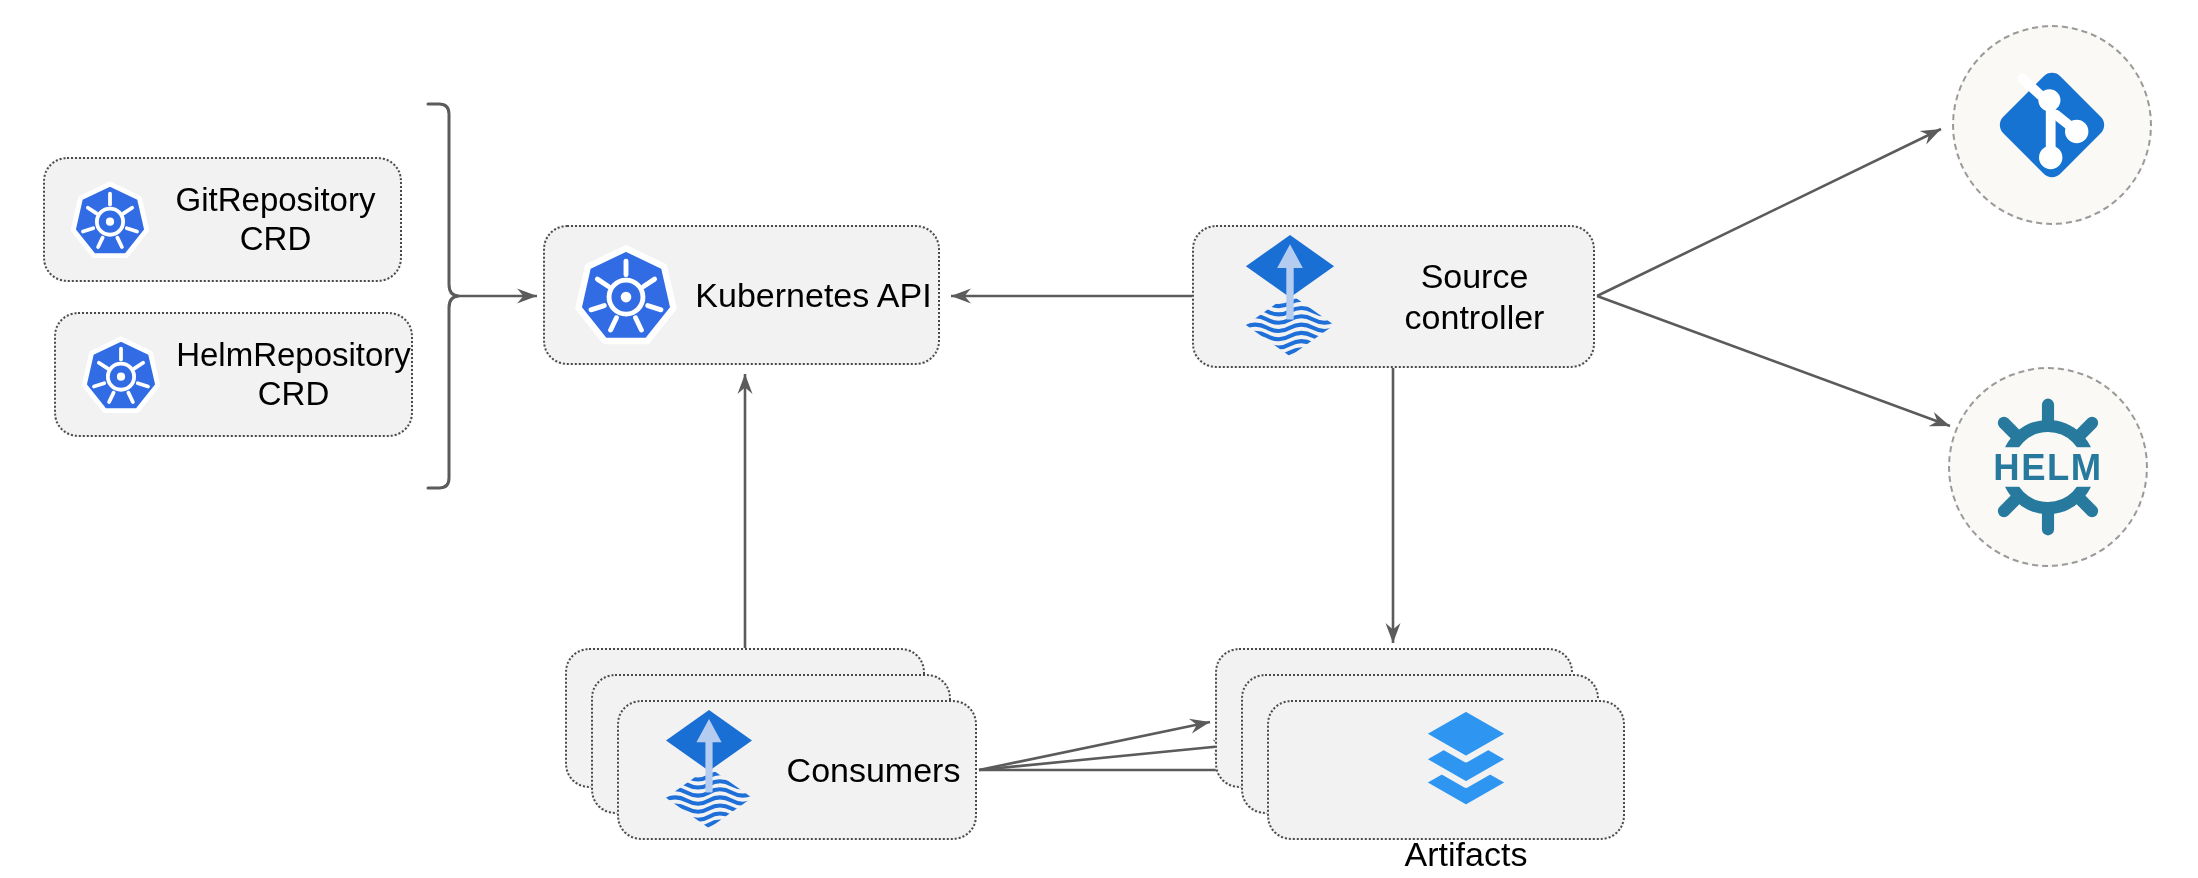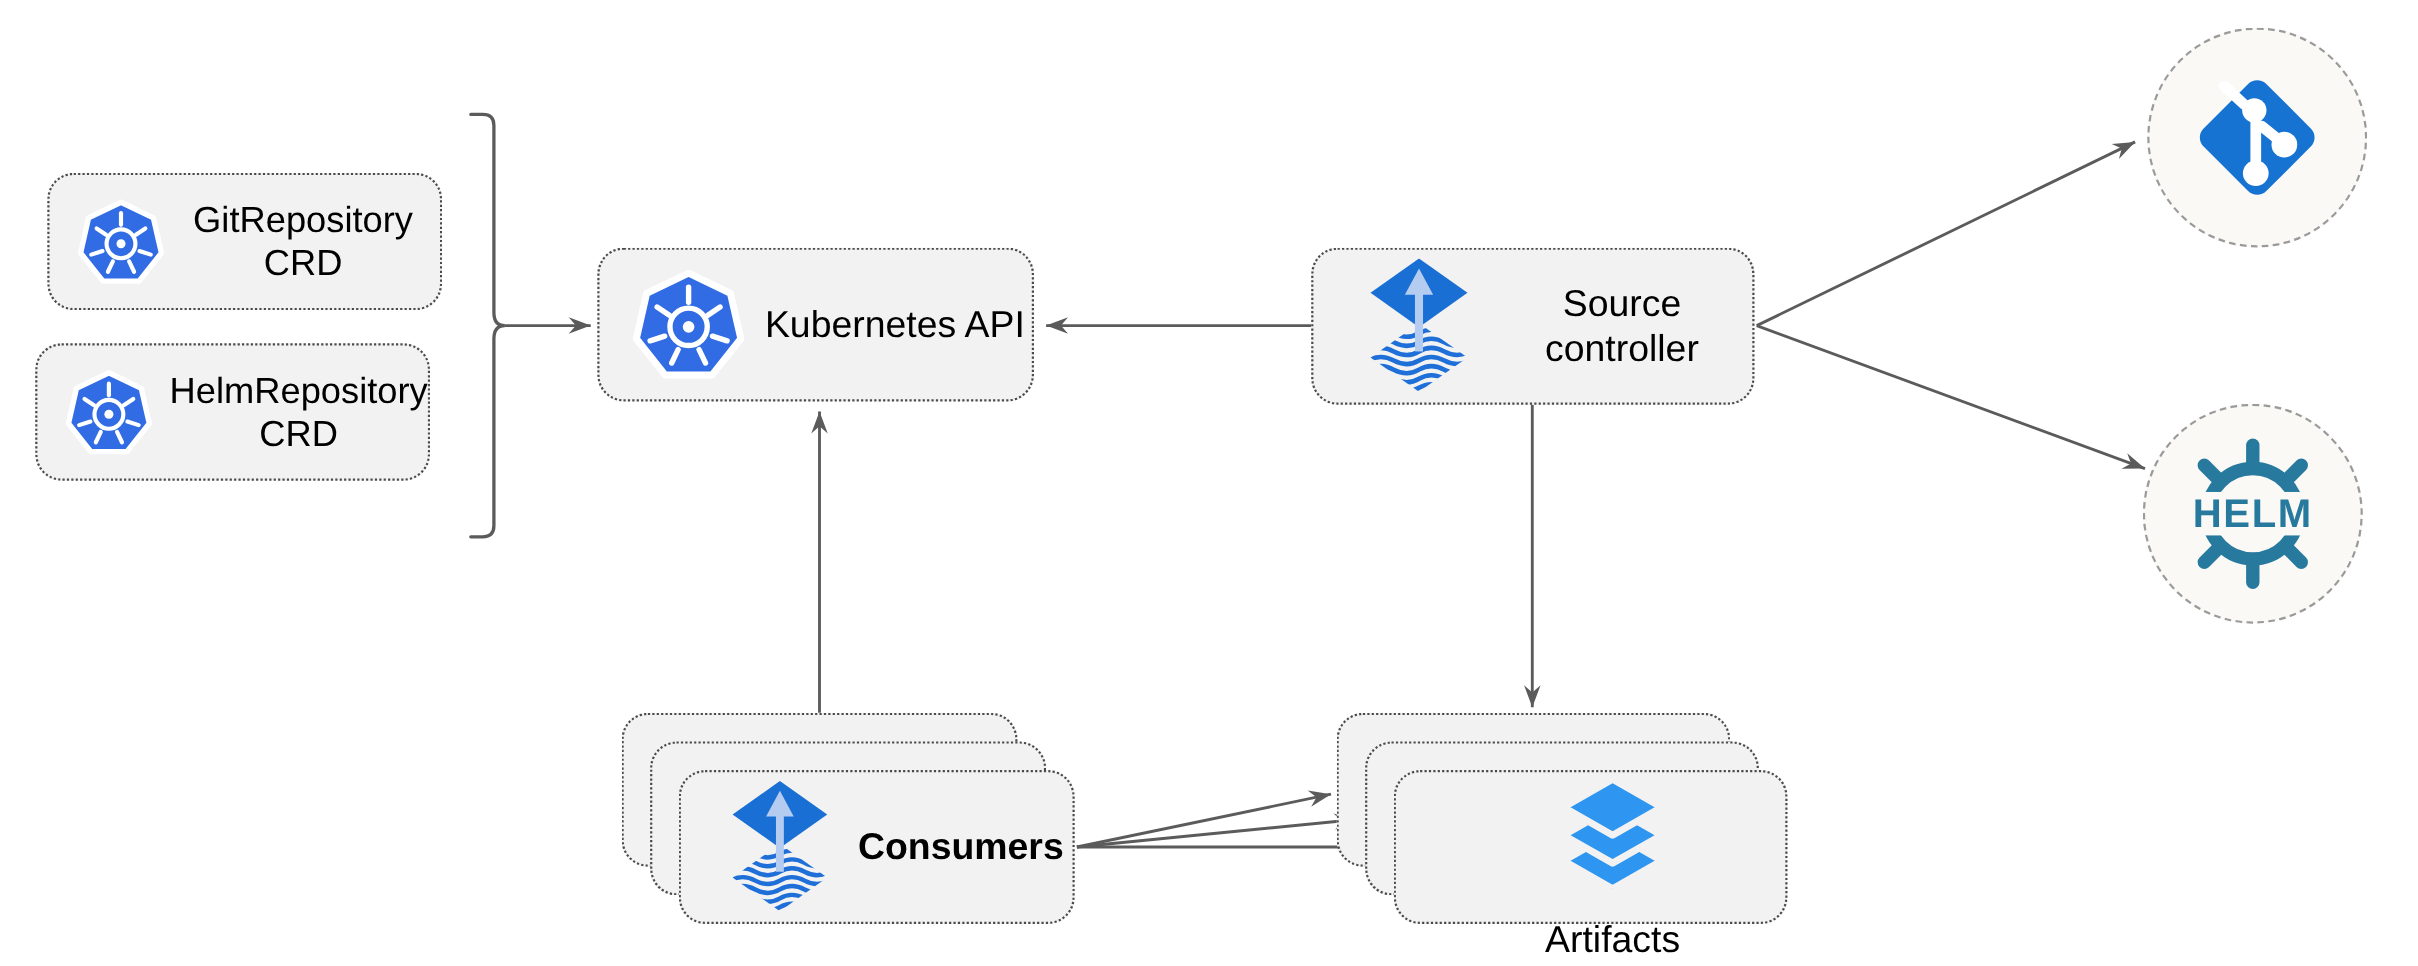--- a/index.html
+++ b/index.html
@@ -97,21 +97,21 @@
         <line x1="41" y1="71.5" x2="35.5" y2="83"></line>
         <line x1="29.5" y1="60" x2="17" y2="64"></line>
         <line x1="33.5" y1="42" x2="23" y2="35"></line>
       </g>
       <circle cx="50" cy="52" r="5" fill="#ffffff"></circle>
     </svg>
     <span class="label">GitRepository
 CRD</span>
   </div>
 
-  <div class="node crd-box" style="left:32px; top:312px; width:359px; height:125px; padding-left:24px; gap:14px;">
+  <div class="node crd-box" style="left:54px; top:312px; width:359px; height:125px; padding-left:24px; gap:14px;">
     <svg class="icon" width="82" height="82" viewBox="0 0 100 100">
       <polygon points="50,6 85.9,23.3 94.8,62.2 70,93.4 30,93.4 5.2,62.2 14,23.3" fill="#326ce5" stroke="#ffffff" stroke-width="6" stroke-linejoin="round"></polygon>
       <g stroke="#ffffff" stroke-width="4.6" stroke-linecap="round" fill="none">
         <circle cx="50" cy="52" r="16"></circle>
         <line x1="50" y1="31" x2="50" y2="18"></line>
         <line x1="66.5" y1="42" x2="77" y2="35"></line>
         <line x1="70.5" y1="60" x2="83" y2="64"></line>
         <line x1="59" y1="71.5" x2="64.5" y2="83"></line>
         <line x1="41" y1="71.5" x2="35.5" y2="83"></line>
         <line x1="29.5" y1="60" x2="17" y2="64"></line>
@@ -162,21 +162,21 @@
         <line x1="29.5" y1="60" x2="17" y2="64"></line>
         <line x1="33.5" y1="42" x2="23" y2="35"></line>
       </g>
       <circle cx="50" cy="52" r="5" fill="#ffffff"></circle>
     </svg>
     <span class="label">Kubernetes API</span>
   </div>
 
   <div class="node-stack-back" style="left:565px; top:648px; width:360px; height:140px;"></div>
   <div class="node-stack-back" style="left:591px; top:674px; width:360px; height:140px;"></div>
-  <div class="node" style="left:617px; top:700px; width:360px; height:140px; padding-left:45px; gap:18px;font-weight:bold;">
+  <div class="node" style="left:617px; top:700px; width:360px; height:140px; padding-left:45px; gap:18px;">
     <svg class="icon" width="90" height="121" viewBox="0 0 100 135">
       <polygon points="50,0 98,34 50,68 2,34" fill="#1a6fd4"></polygon>
       <g clip-path="url(#fluxclip2)">
         <g stroke="#1f6fd9" stroke-width="4.5" fill="none">
           <path d="M0 74 q 12 -7 25 0 t 25 0 t 25 0 t 25 0"></path>
           <path d="M0 83 q 12 -7 25 0 t 25 0 t 25 0 t 25 0"></path>
           <path d="M0 92 q 12 -7 25 0 t 25 0 t 25 0 t 25 0"></path>
           <path d="M0 101 q 12 -7 25 0 t 25 0 t 25 0 t 25 0"></path>
           <path d="M0 110 q 12 -7 25 0 t 25 0 t 25 0 t 25 0"></path>
           <path d="M0 119 q 12 -7 25 0 t 25 0 t 25 0 t 25 0"></path>

